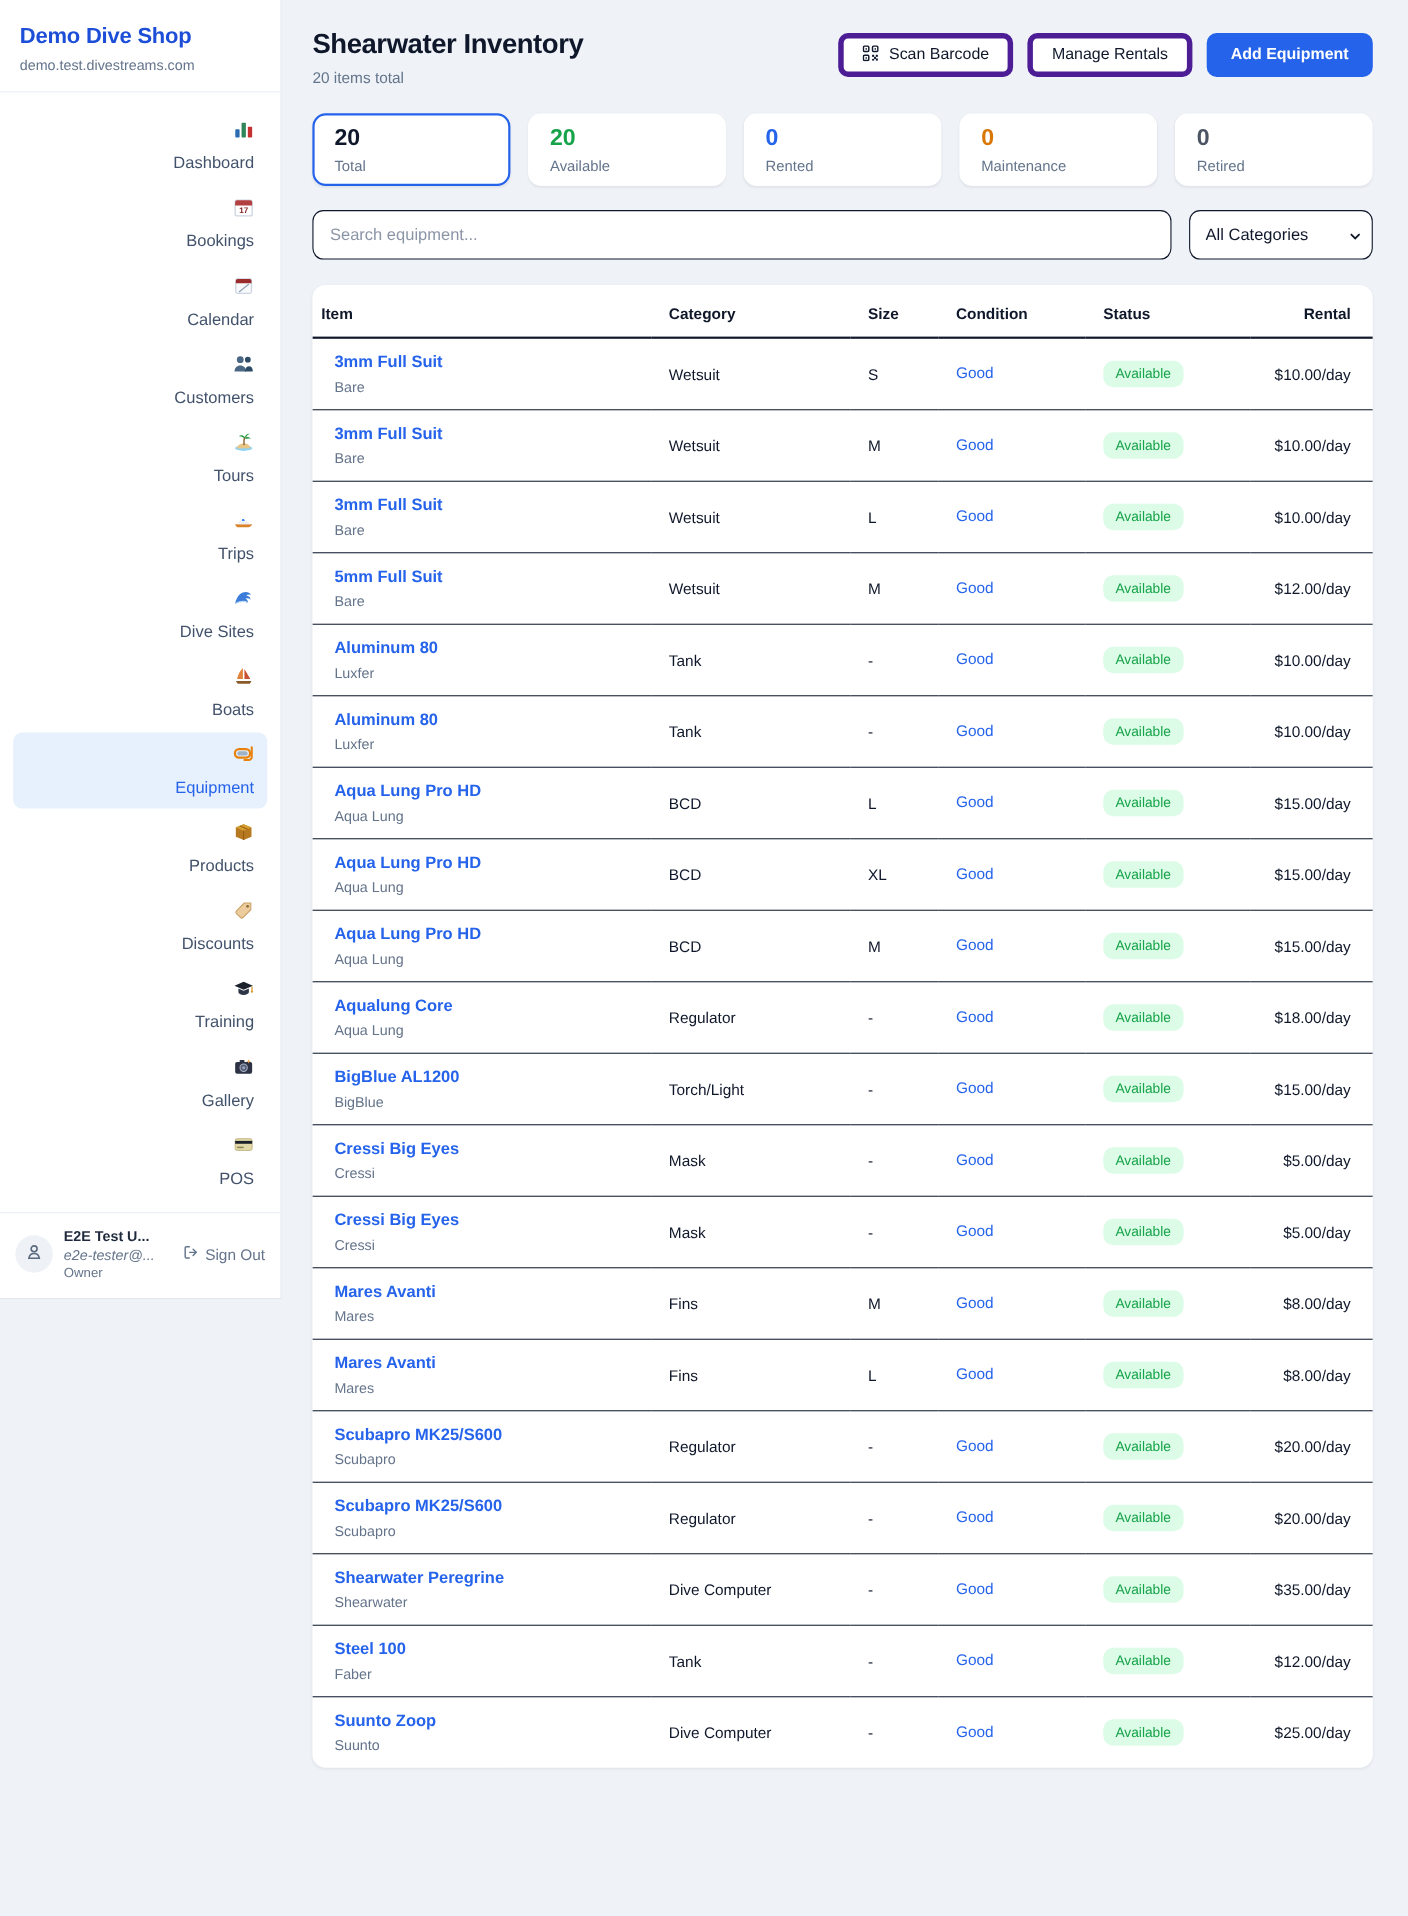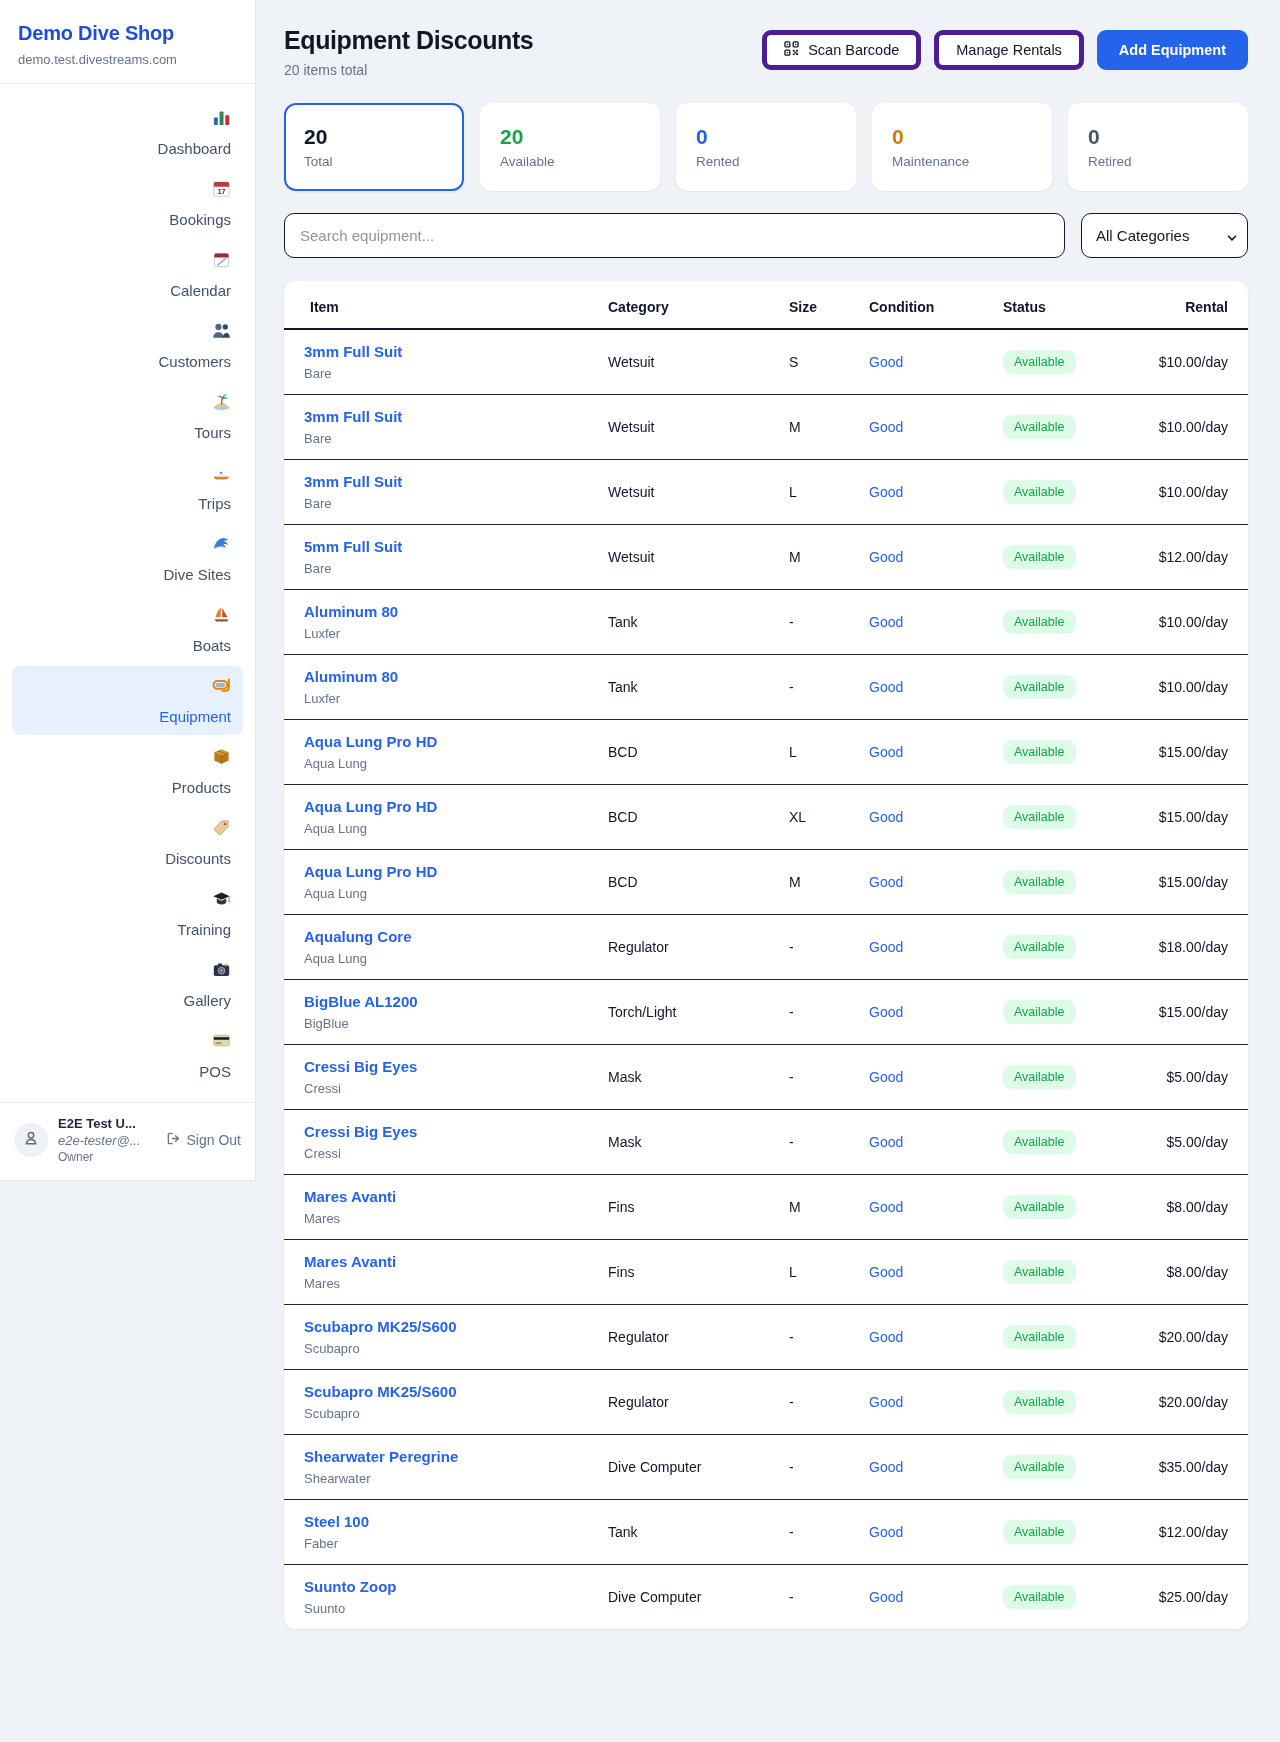--- a/index.html
+++ b/index.html
@@ -36,21 +36,21 @@
   .page-title { font-size:25px; font-weight:bold; color:#0f172a; letter-spacing:-.4px; }
   .page-sub { font-size:14px; color:#64748b; margin-top:7px; }
   .actions { display:flex; gap:13px; padding-top:4px; }
   .btn { height:40px; padding:0 17px; border-radius:9px; font-size:14.5px; display:flex; align-items:center; gap:9px;
          background:#fff; border:5px solid #4c1d95; color:#0f172a; cursor:pointer; font-family:inherit; white-space:nowrap; }
   .btn svg { width:15px; height:15px; }
   .btn.primary { background:#2563eb; border-color:#2563eb; color:#fff; font-weight:bold;align-items:center; }
 
   
   .stats { display:flex; gap:16px; margin-top:25px; }
-  .stat-card { flex:1; background:#fff; border-radius:12px; padding:20px 18px; border:2px solid transparent;
+  .stat-card { flex:1; background:#fff; border-radius:12px; padding:9px 18px; border:2px solid transparent;
                box-shadow:0 1px 2px rgba(16,24,40,.06); cursor:pointer; }
   .stat-card.selected { border-color:#2563eb; }
   .stat-value { font-size:21px; font-weight:bold; }
   .stat-label { font-size:13.5px; color:#64748b; margin-top:5px; }
 
   
   .filter-row { display:flex; gap:16px; margin-top:22px; }
   .search-input { flex:1; height:45px; border:1px solid #0f172a; border-radius:10px; background:#fff;
                   padding:0 15px; font-size:15px; color:#0f172a; font-family:inherit; outline:none; }
   .search-input::placeholder { color:#8b95a6; }
@@ -58,21 +58,21 @@
   .category-select { width:100%; height:45px; border:1px solid #0f172a; border-radius:10px; background:#fff;
                      font-size:15px; color:#0f172a; padding:0 28px 0 14px; appearance:none; -webkit-appearance:none;
                      font-family:inherit; cursor:pointer; outline:none; }
   .select-chevron { position:absolute; right:10px; top:17px; width:12px; height:12px; pointer-events:none; }
 
   
   .table-card { background:#fff; border-radius:12px; margin:23px 0 34px 0; box-shadow:0 1px 3px rgba(16,24,40,.07); overflow:hidden; }
   table { width:100%; border-collapse:collapse; table-layout:fixed; }
   thead th { text-align:left; font-size:14px; font-weight:bold; color:#0f172a;
              padding:18px 16px 13px 16px; border-bottom:2px solid #0f172a; }
-  thead th:first-child { padding-left:26px; }
+  thead th:first-child { padding-left:8px; }
   thead th:last-child, td.rental { text-align:right; padding-right:20px; }
   tbody td { padding:13px 16px; border-bottom:1px solid #1b2637; vertical-align:middle; }
   tbody td:first-child { padding-left:20px; }
   tbody tr:last-child td { border-bottom:none; }
   .item-name { color:#2563eb; font-weight:bold; font-size:15px; text-decoration:none; cursor:pointer; display:inline-block; }
   .item-brand { color:#64748b; font-size:13px; margin-top:5px; }
   .cell { font-size:14px; color:#0f172a; }
   .cond { color:#2563eb; font-size:14px; text-decoration:none; cursor:pointer; }
   .badge { display:inline-block; background:#dcfce7; color:#16a34a; font-size:12.5px; padding:5px 11px; border-radius:9px; }
   td.rental { font-size:14px; color:#0f172a; }
@@ -253,21 +253,21 @@
             </svg></span>
         <span>Sign Out</span>
       </button>
     </div>
   </aside>
 
   <main class="main">
 
     <div class="main-header">
       <div>
-        <h1 class="page-title">Equipment Discounts</h1>
+        <h1 class="page-title">Shearwater Inventory</h1>
         <div class="page-sub">20 items total</div>
       </div>
       <div class="actions">
         <button class="btn">
           <span class="ic"><svg viewBox="0 0 16 16" fill="#0f172a">
                 <rect x="1" y="1" width="5.2" height="5.2" rx="1" fill="none" stroke="#0f172a" stroke-width="1.4"></rect>
                 <rect x="3" y="3" width="1.4" height="1.4"></rect>
                 <rect x="9.8" y="1" width="5.2" height="5.2" rx="1" fill="none" stroke="#0f172a" stroke-width="1.4"></rect>
                 <rect x="11.8" y="3" width="1.4" height="1.4"></rect>
                 <rect x="1" y="9.8" width="5.2" height="5.2" rx="1" fill="none" stroke="#0f172a" stroke-width="1.4"></rect>

